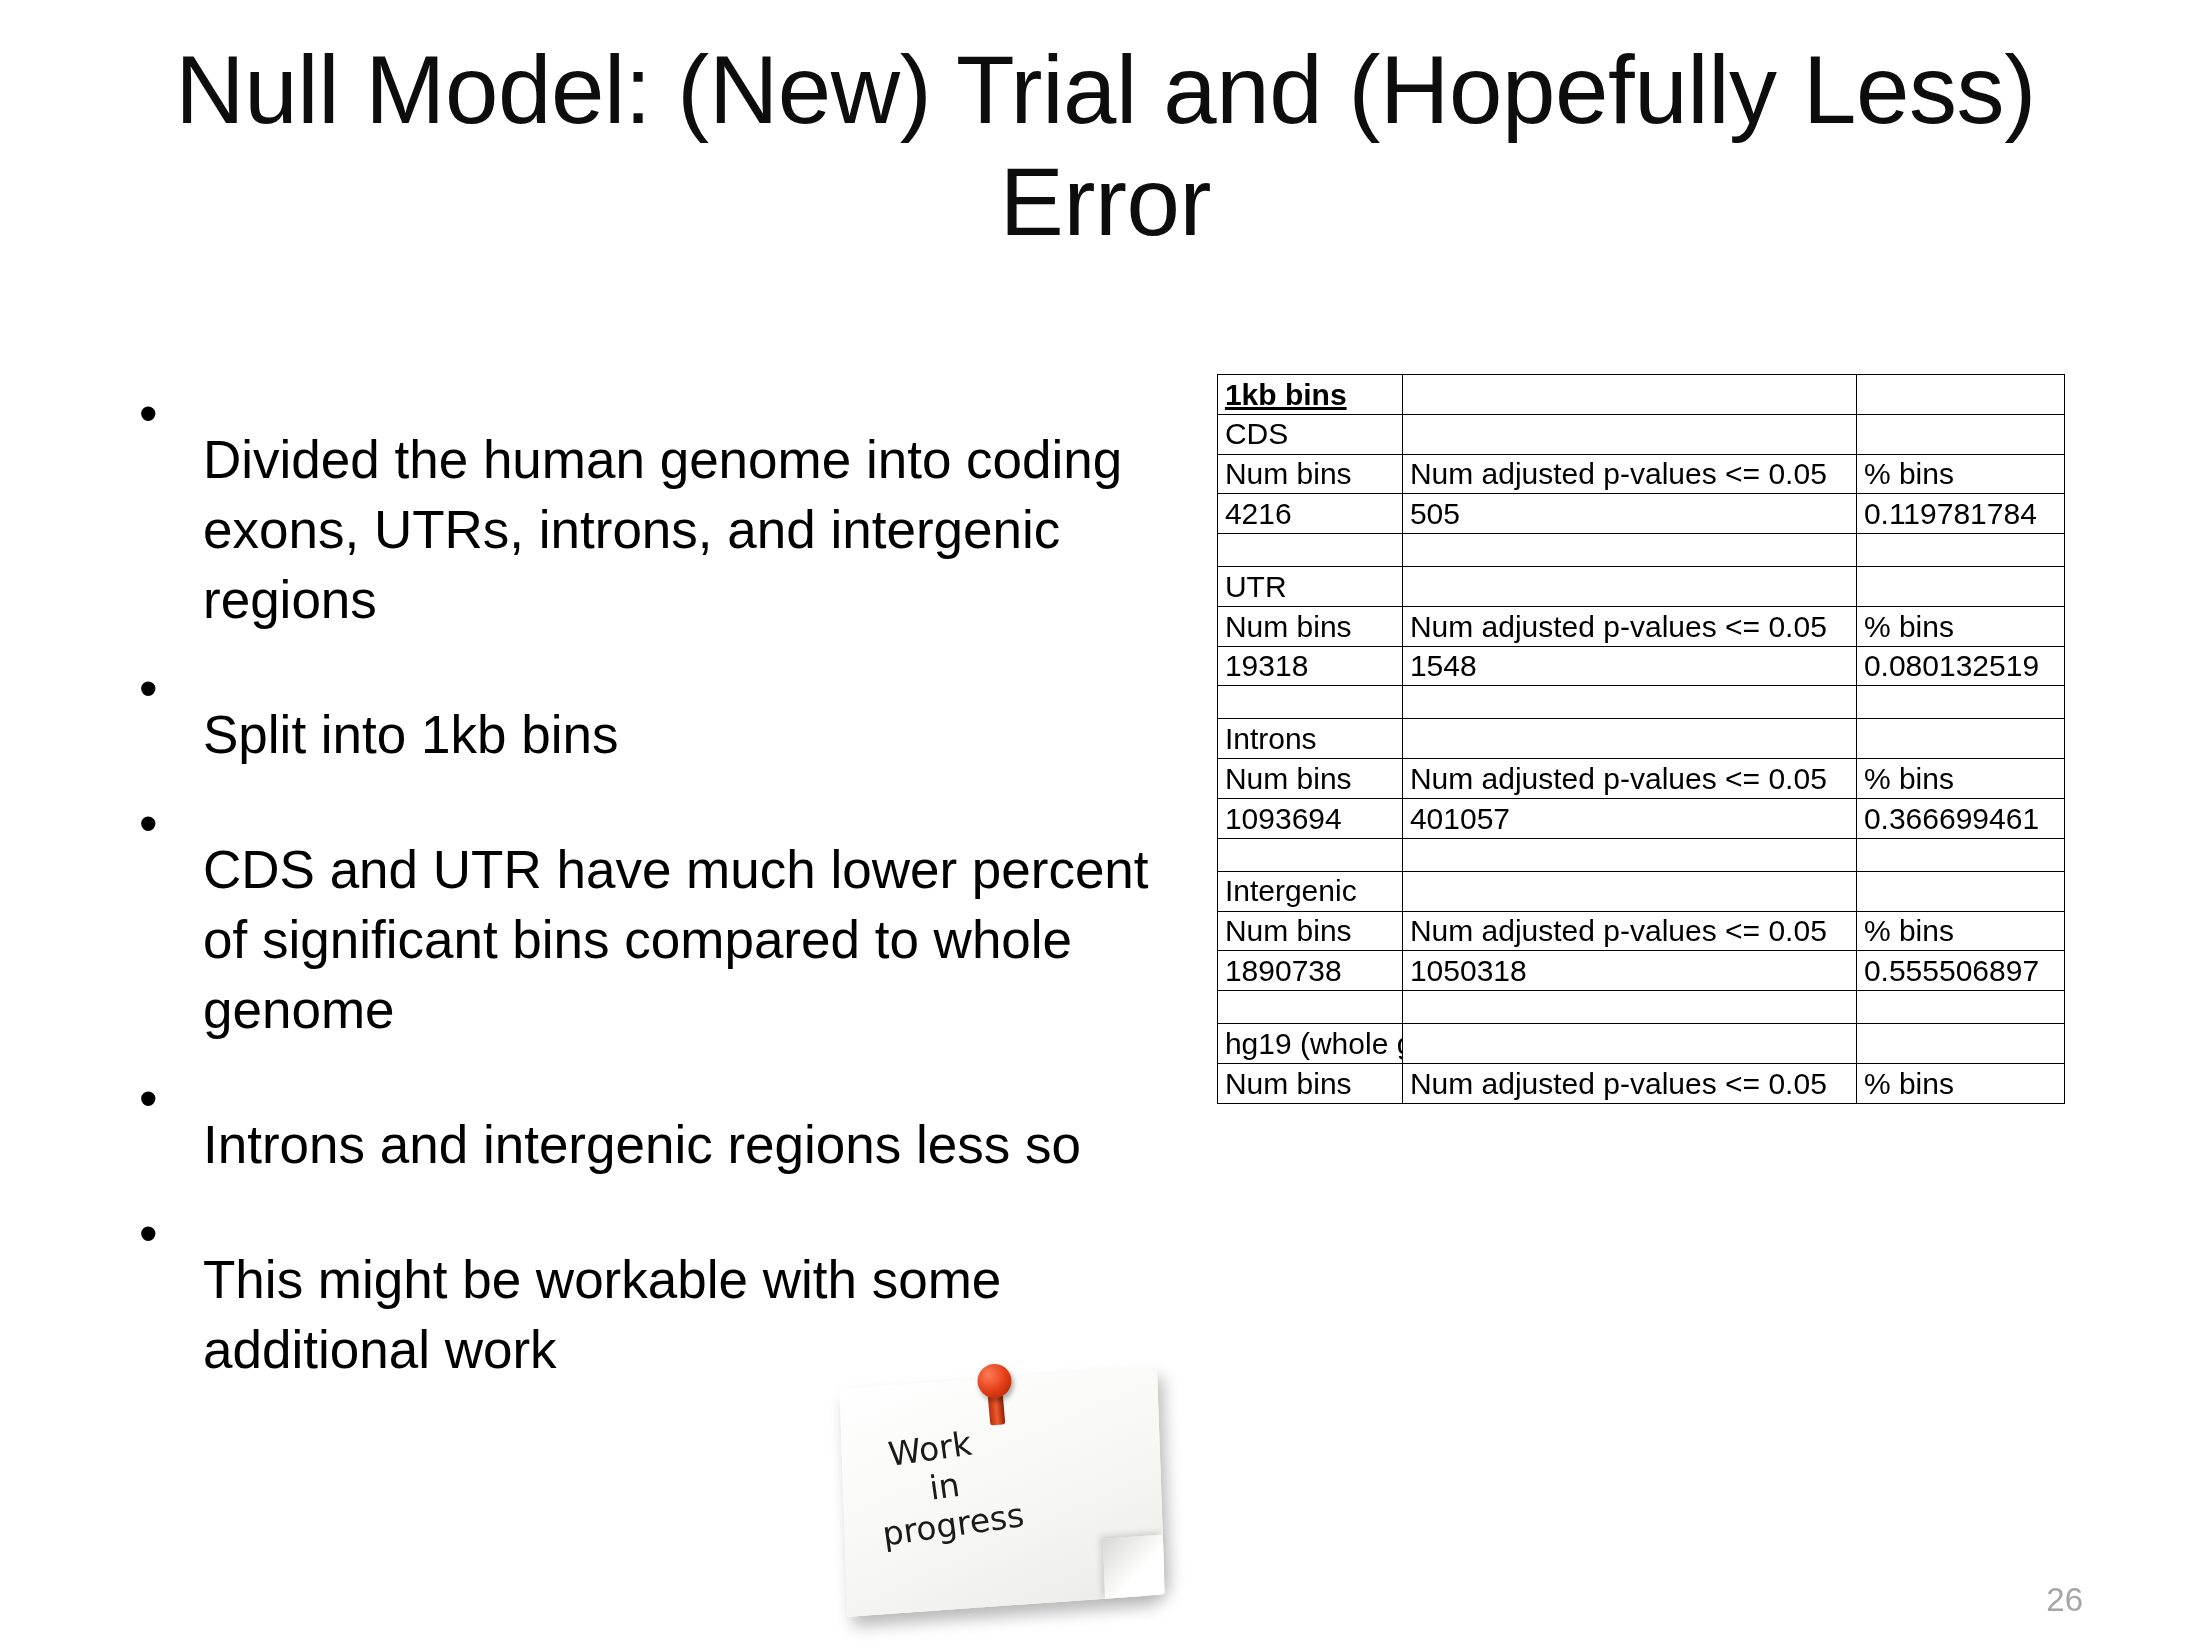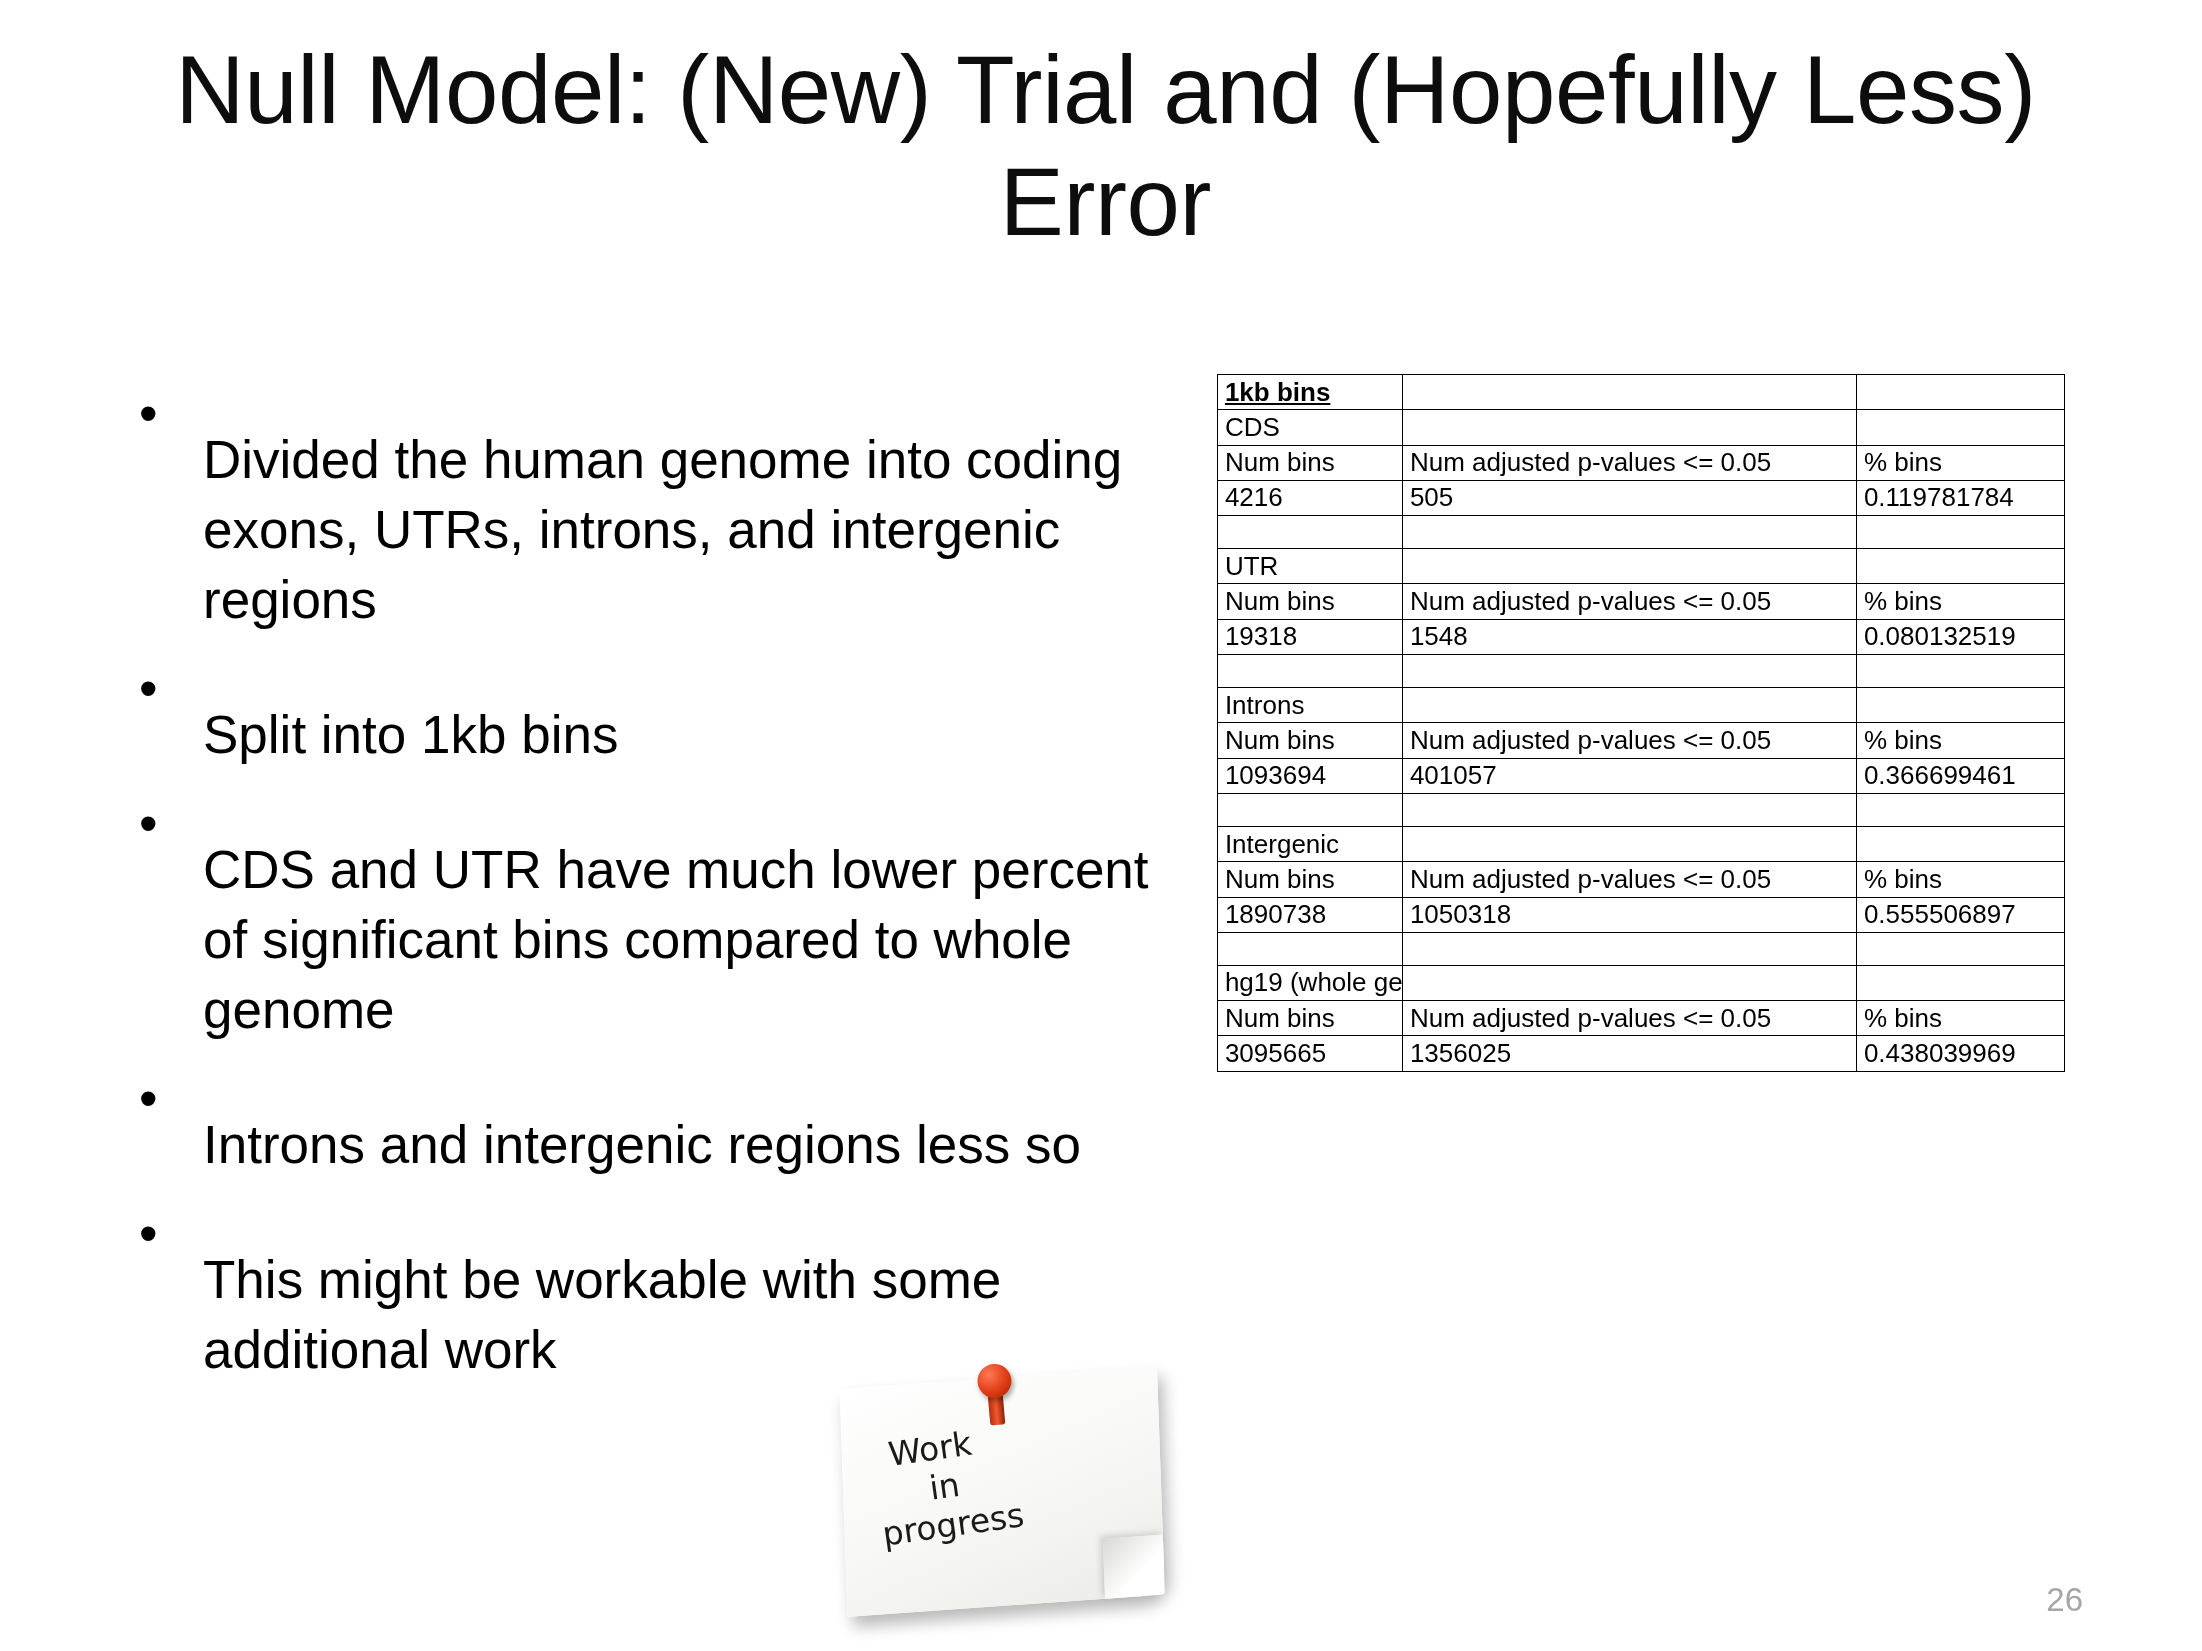--- a/index.html
+++ b/index.html
@@ -70,21 +70,21 @@
   .table-wrap {
     position: absolute;
     left: 1217px;
     top: 374px;
     width: 847px;
   }
   table.data {
     border-collapse: collapse;
     width: 847px;
     table-layout: fixed;
-    font-size: 26px;
+    font-size: 30px;
   }
   table.data td {
     border: 1.7px solid #000000;
     height: 33px;
     padding: 2.6px 6.9px;
     vertical-align: middle;
     box-sizing: border-box;
     line-height: 1.12;
     overflow: hidden;
     white-space: nowrap;
@@ -314,25 +314,20 @@
         <tr>
           <td class="bold tall">hg19 (whole genome)</td>
           <td class="tall"></td>
           <td class="tall"></td>
         </tr>
         <tr>
           <td class="bold">Num bins</td>
           <td class="bold">Num adjusted p-values &lt;= 0.05</td>
           <td class="bold">% bins</td>
         </tr>
-        <tr>
-          <td class="numtall">3095665</td>
-          <td class="numtall">1356025</td>
-          <td class="numtall">0.438039969</td>
-        </tr>
       </tbody>
     </table>
   </div>
 
   <div class="sticky">
     <div class="paper"></div>
     <div class="pin-body"></div>
     <div class="pin-head"></div>
     <div class="note-text">
       <div class="note-line-1">Work</div>

